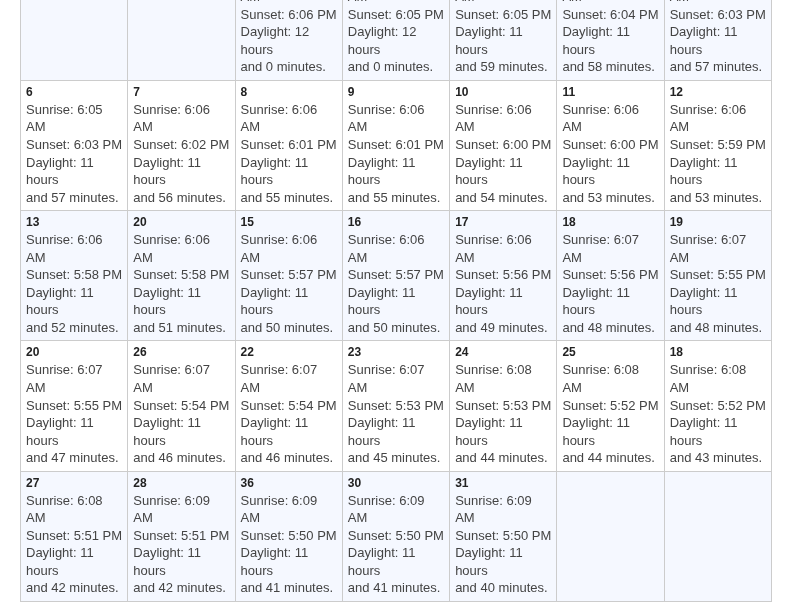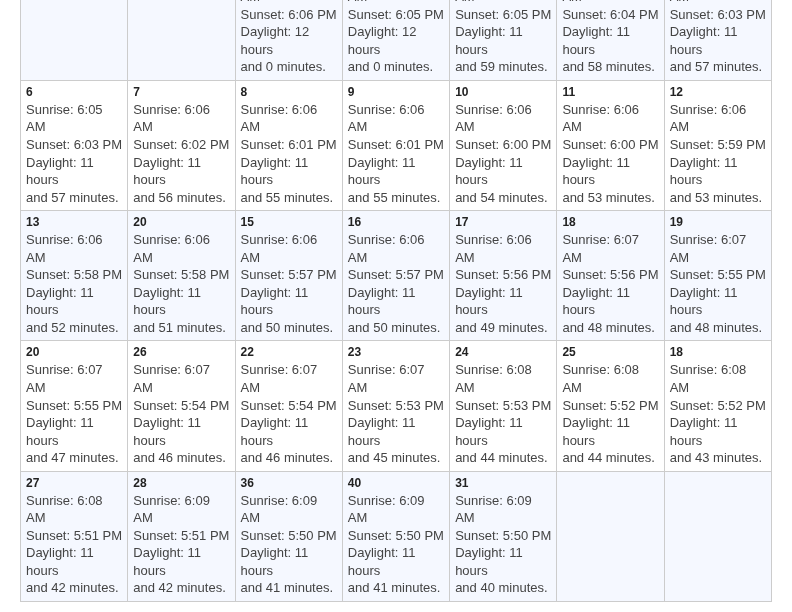--- a/index.html
+++ b/index.html
@@ -348,21 +348,21 @@
 and 42 minutes.</div>
           </td>
           <td>
             <span class="day-num">36</span>
             <div class="day-info" style="white-space: pre-line;">Sunrise: 6:09 AM
 Sunset: 5:50 PM
 Daylight: 11 hours
 and 41 minutes.</div>
           </td>
           <td>
-            <span class="day-num">40</span>
+            <span class="day-num">30</span>
             <div class="day-info" style="white-space: pre-line;">Sunrise: 6:09 AM
 Sunset: 5:50 PM
 Daylight: 11 hours
 and 41 minutes.</div>
           </td>
           <td>
             <span class="day-num">31</span>
             <div class="day-info" style="white-space: pre-line;">Sunrise: 6:09 AM
 Sunset: 5:50 PM
 Daylight: 11 hours

